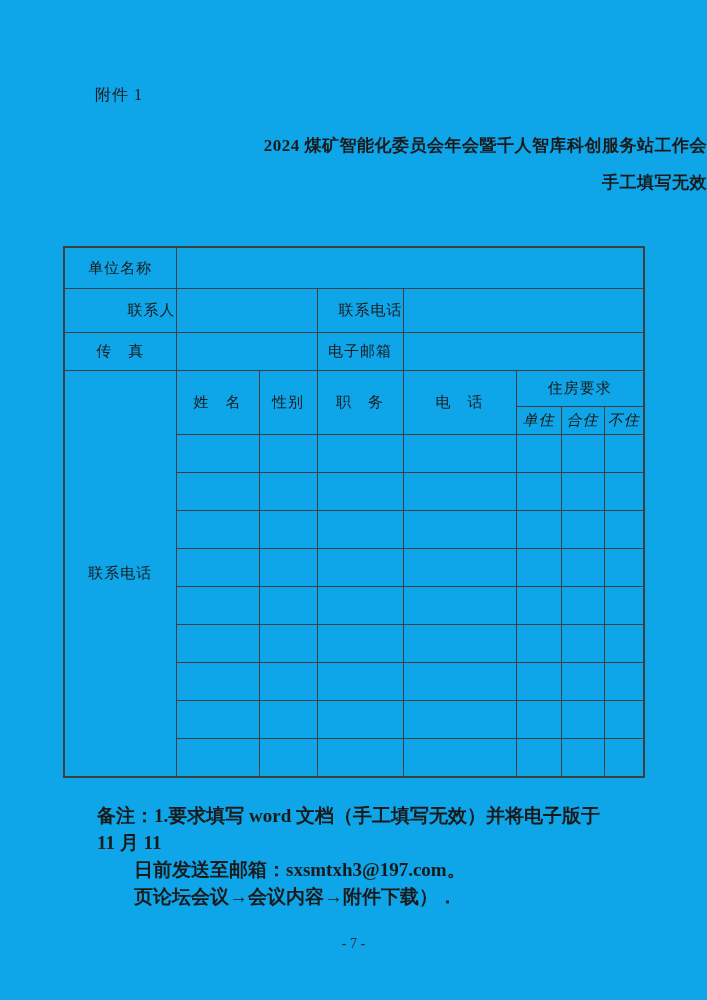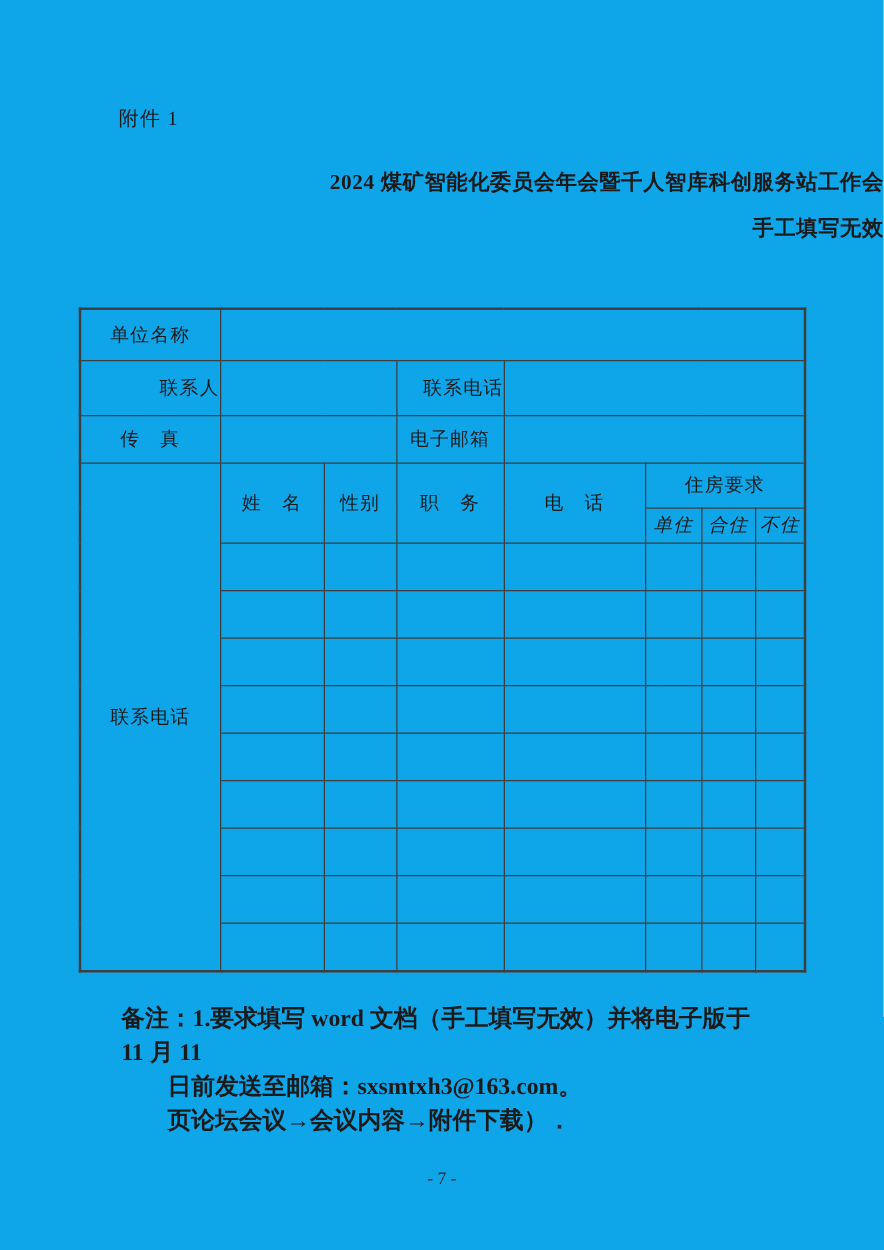--- a/index.html
+++ b/index.html
@@ -214,19 +214,19 @@
           <td></td>
           <td></td>
           <td></td>
           <td></td>
         </tr>
       </tbody>
   </table>
 
   <div class="notes">
     <div><span>备注：</span><span>1.要求填写 word 文档（手工填写无效）并将电子版于 11 月 11</span></div>
-    <div class="indent-b">日前发送至邮箱：sxsmtxh3@163.com。</div>
+    <div class="indent-b">日前发送至邮箱：sxsmtxh3@197.com。</div>
     <div class="indent-b">页论坛会议→会议内容→附件下载）．</div>
   </div>
 
   <div class="page-number">- 7 -</div>
 
 </div>
 
 </body></html>

